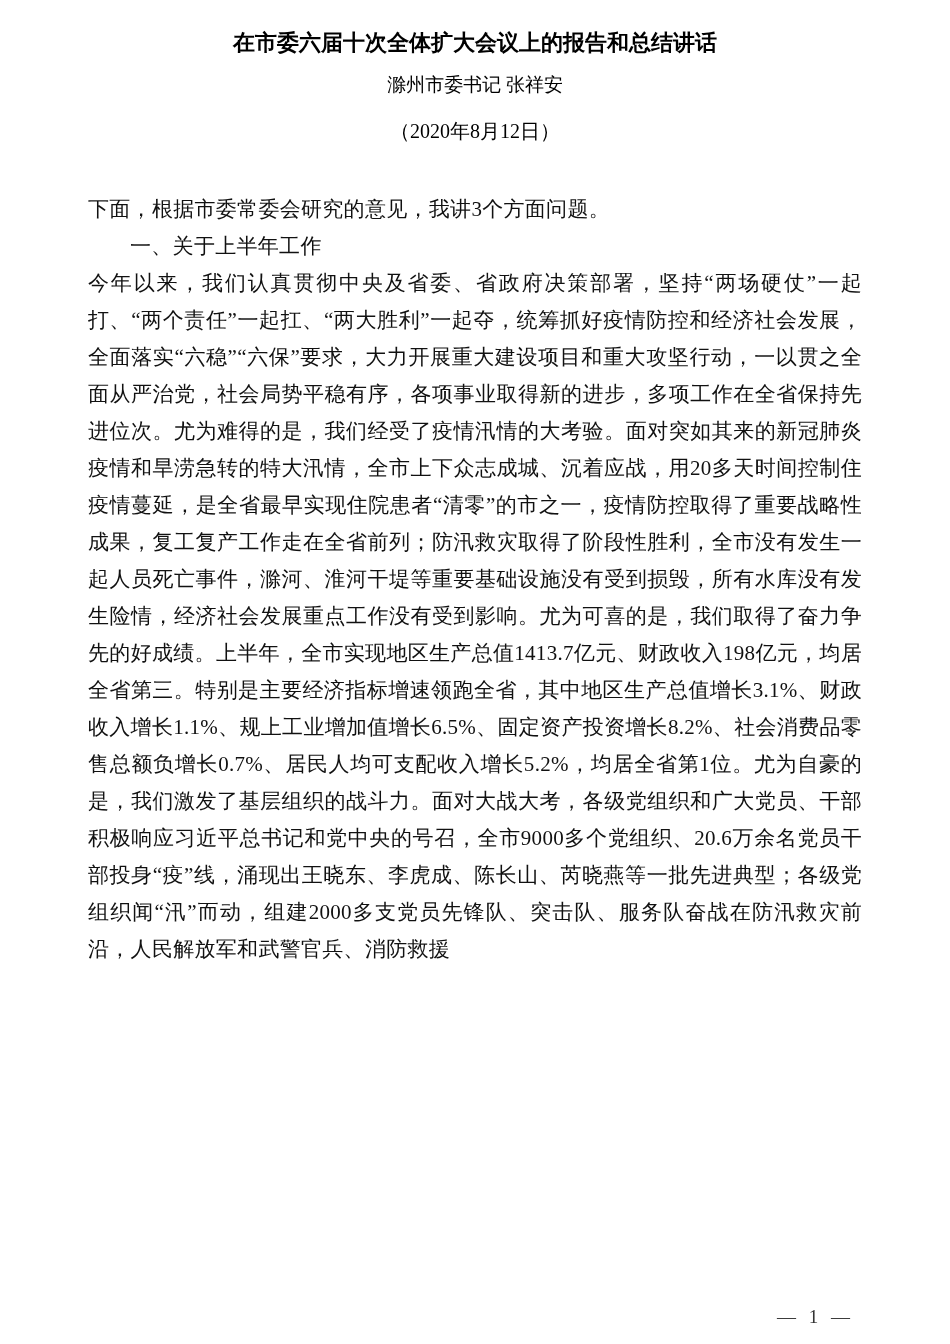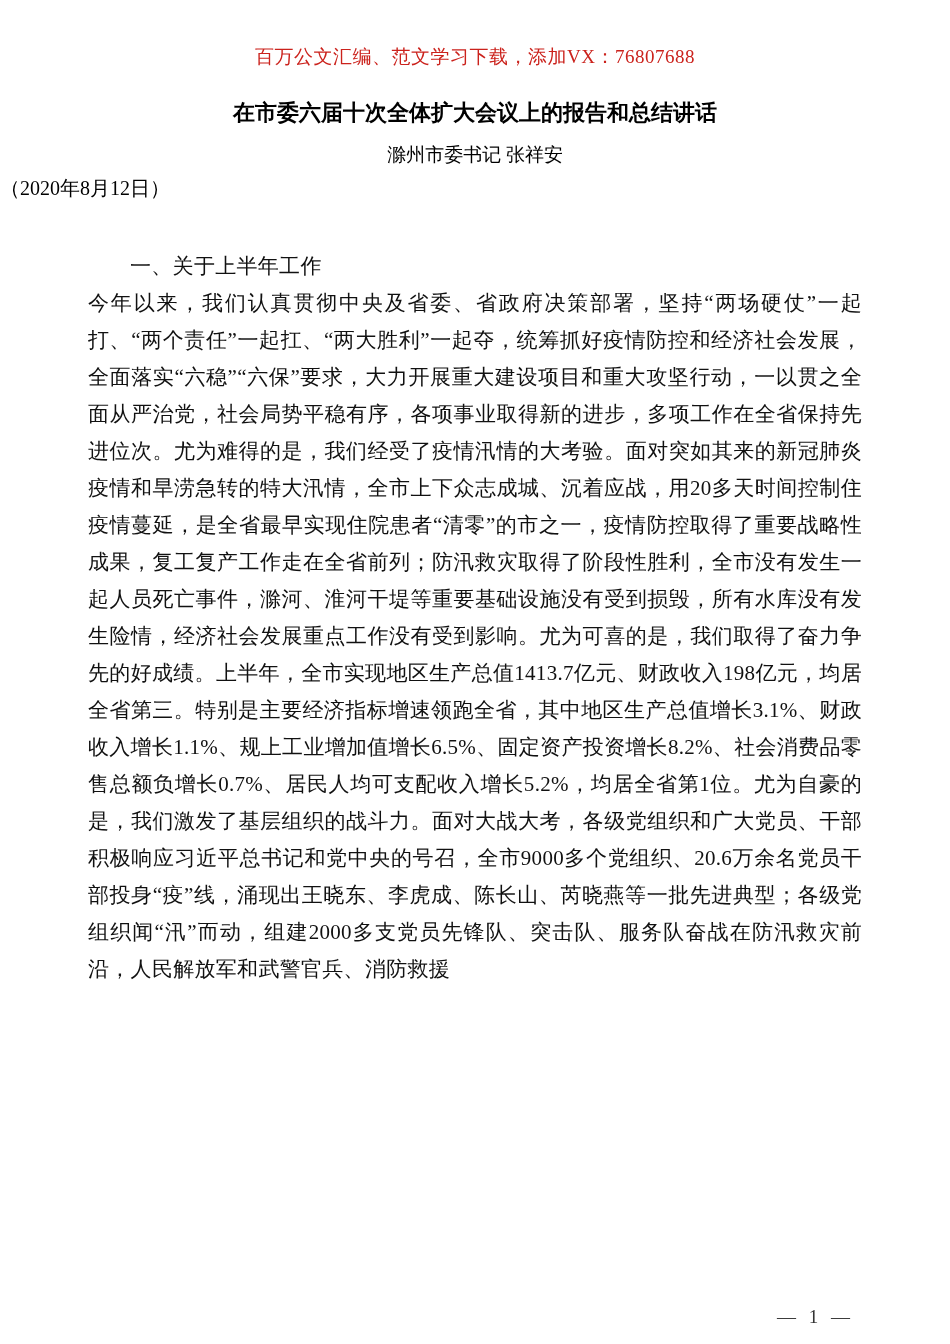--- a/index.html
+++ b/index.html
@@ -32,21 +32,22 @@
     font-weight: bold;
     color: #000000;
   }
   .author {
     margin-top: 14px;
     text-align: center;
     font-size: 19px;
     line-height: 26px;
   }
   .date {
-    margin-top: 7px;
+    margin-top: 20px;
+    text-align: center;
     font-size: 20px;
     line-height: 27px;
   }
   .doc-body {
     margin-top: 46px;
     padding: 0 88px;
   }
   .para {
     font-size: 21px;
     line-height: 37px;
@@ -64,28 +65,28 @@
     font-size: 19px;
     color: #333333;
     letter-spacing: 4px;
   }
 </style>
 </head>
 <body>
 
 <div class="page">
 
-  <div class="promo">百万公文汇编、范文学习下载，添加VX：76807688</div>
 
   <h1 class="title">在市委六届十次全体扩大会议上的报告和总结讲话</h1>
 
   <div class="author">滁州市委书记 张祥安</div>
 
   <div class="date">（2020年8月12日）</div>
 
   <div class="doc-body">
+    <p class="para">下面，根据市委常委会研究的意见，我讲3个方面问题。</p>
     <p class="para indent">一、关于上半年工作</p>
     <p class="para">今年以来，我们认真贯彻中央及省委、省政府决策部署，坚持“两场硬仗”一起打、“两个责任”一起扛、“两大胜利”一起夺，统筹抓好疫情防控和经济社会发展，全面落实“六稳”“六保”要求，大力开展重大建设项目和重大攻坚行动，一以贯之全面从严治党，社会局势平稳有序，各项事业取得新的进步，多项工作在全省保持先进位次。尤为难得的是，我们经受了疫情汛情的大考验。面对突如其来的新冠肺炎疫情和旱涝急转的特大汛情，全市上下众志成城、沉着应战，用20多天时间控制住疫情蔓延，是全省最早实现住院患者“清零”的市之一，疫情防控取得了重要战略性成果，复工复产工作走在全省前列；防汛救灾取得了阶段性胜利，全市没有发生一起人员死亡事件，滁河、淮河干堤等重要基础设施没有受到损毁，所有水库没有发生险情，经济社会发展重点工作没有受到影响。尤为可喜的是，我们取得了奋力争先的好成绩。上半年，全市实现地区生产总值1413.7亿元、财政收入198亿元，均居全省第三。特别是主要经济指标增速领跑全省，其中地区生产总值增长3.1%、财政收入增长1.1%、规上工业增加值增长6.5%、固定资产投资增长8.2%、社会消费品零售总额负增长0.7%、居民人均可支配收入增长5.2%，均居全省第1位。尤为自豪的是，我们激发了基层组织的战斗力。面对大战大考，各级党组织和广大党员、干部积极响应习近平总书记和党中央的号召，全市9000多个党组织、20.6万余名党员干部投身“疫”线，涌现出王晓东、李虎成、陈长山、芮晓燕等一批先进典型；各级党组织闻“汛”而动，组建2000多支党员先锋队、突击队、服务队奋战在防汛救灾前沿，人民解放军和武警官兵、消防救援</p>
   </div>
 
   <div class="page-number">— 1 —</div>
 
 </div>
 
 </body></html>

